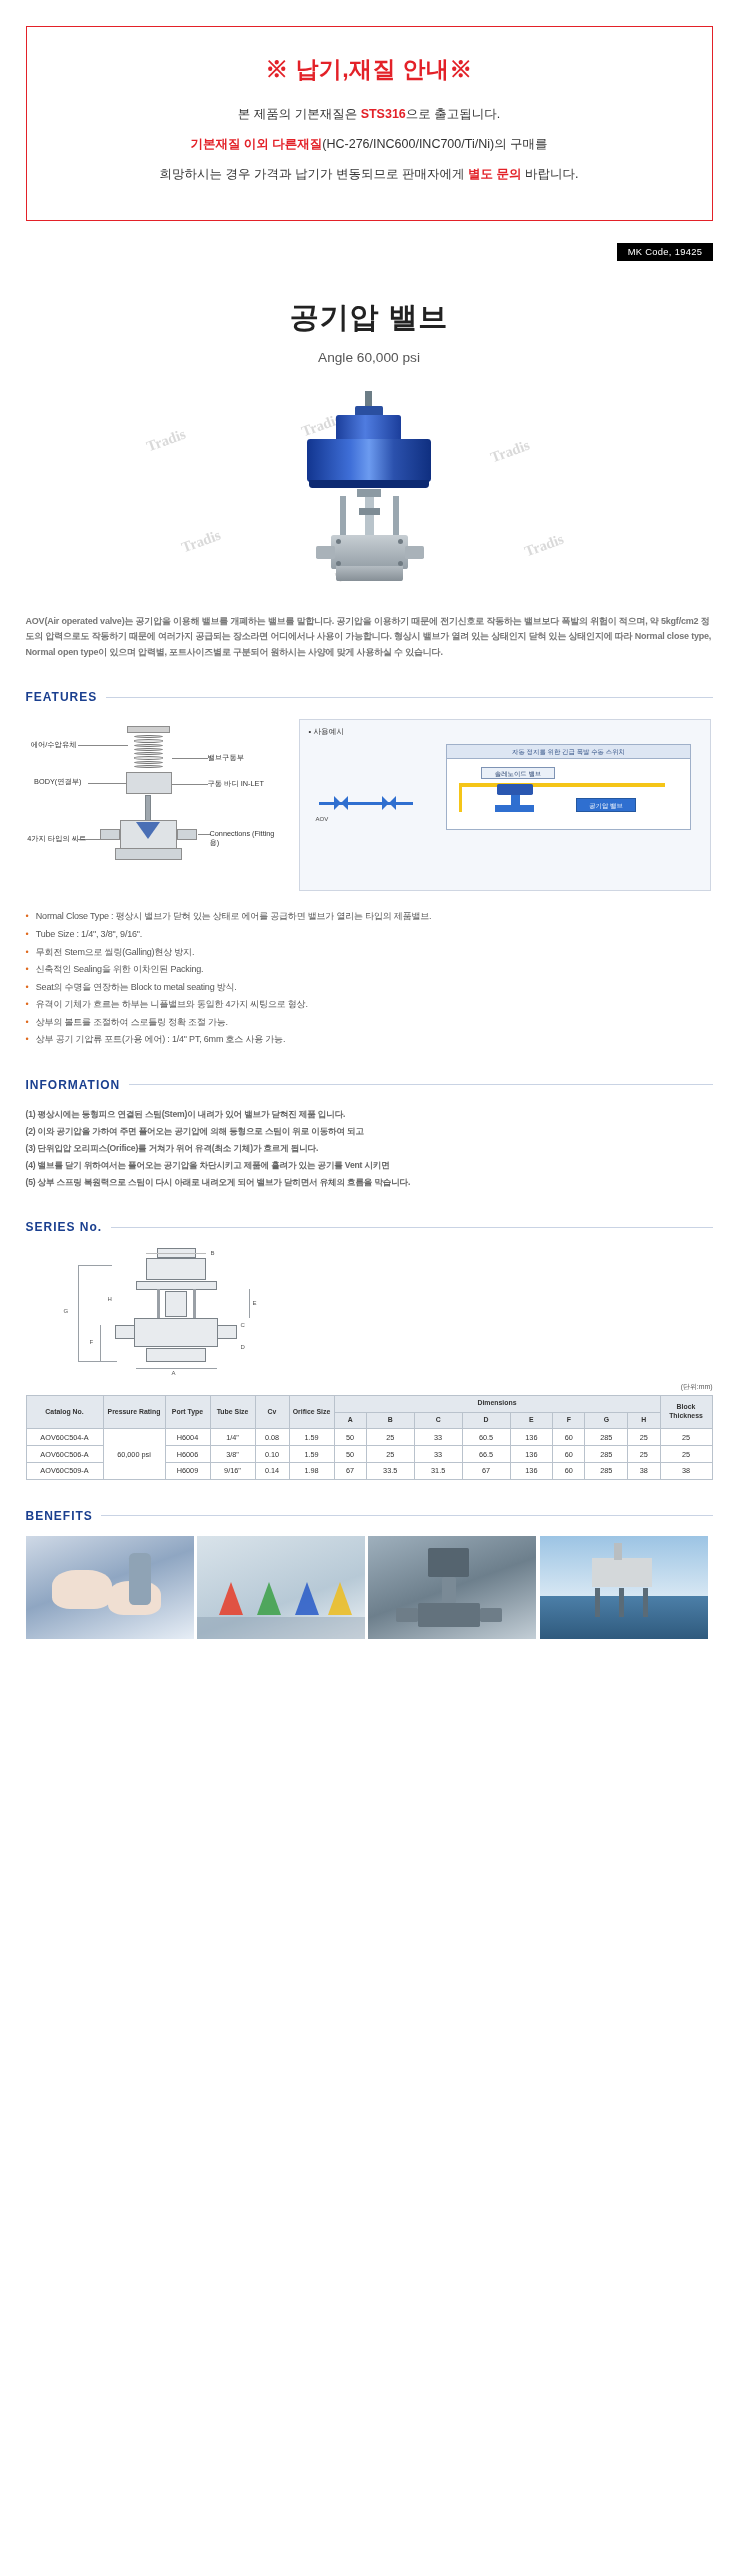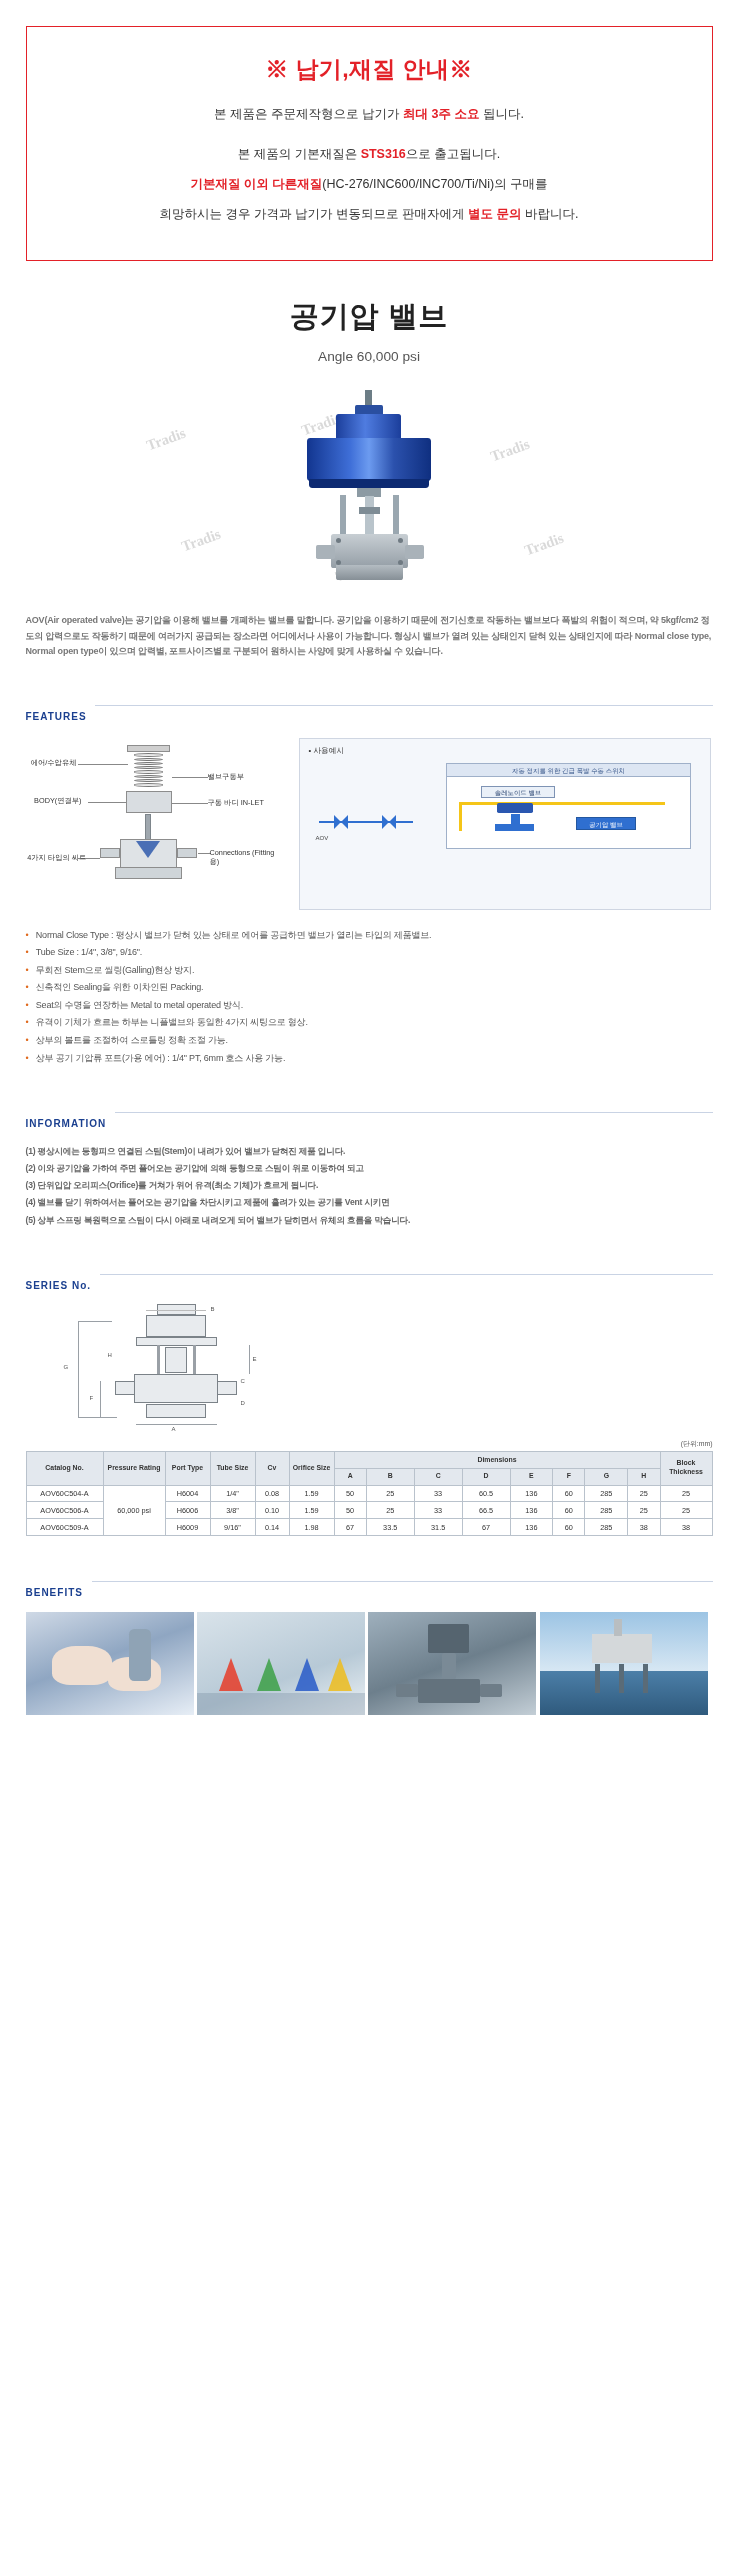--- a/index.html
+++ b/index.html
@@ -123,26 +123,25 @@
     font-weight: bold;
   }
 
   
   .sec-head {
     margin-top: 29px;
     display: flex;
     align-items: center;
   }
   .sec-head .lbl {
-    font-size: 10px;
+    font-size: 12px;
     font-weight: bold;
     color: #1a3f8f;
     letter-spacing: 1px;
     padding-right: 8.6px;
-    margin-top: 22px;
   }
   .sec-head .line {
     flex: 1;
     height: 0.9px;
     background: #c9d3e4;
   }
 
   
   .diagrow {
     margin-top: 15.5px;
@@ -302,34 +301,34 @@
   .bottom-pad { height: 34px; }
 </style>
 </head>
 <body>
 
 <div class="page">
   <div class="inner">
 
     <div class="notice">
       <h1>※ 납기,재질 안내※</h1>
-      <p>
-        <span>본 제품은 주문제작형으로 납기가 </span><span class="red">최대 3주 소요</span><span> 됩니다.</span>
-      </p>
       <p class="sp">
         <span>본 제품의 기본재질은 </span><span class="red">STS316</span><span>으로 출고됩니다.</span>
       </p>
       <p>
         <span class="red">기본재질 이외 다른재질</span><span>(HC-276/INC600/INC700/Ti/Ni)의 구매를</span>
       </p>
       <p>
         <span>희망하시는 경우 가격과 납기가 변동되므로 판매자에게 </span><span class="red">별도 문의</span><span> 바랍니다.</span>
       </p>
     </div>
 
+    <div class="mkcode-wrap">
+      <span class="mkcode">MK Code, 19425</span>
+    </div>
 
     <div class="title-block">
       <h2>공기압 밸브</h2>
       <div class="sub">Angle 60,000 psi</div>
     </div>
 
     <div class="photo">
       <span class="wm" style="left:120px; top:41px;">Tradis</span>
       <span class="wm" style="left:275px; top:26px;">Tradis</span>
       <span class="wm" style="left:464px; top:52px;">Tradis</span>
@@ -425,21 +424,21 @@
         <div class="dr-valve" style="left:82px; top:76px; border-left:7.7px solid #2f6fd0; border-right:7.7px solid #2f6fd0; border-top:7.7px solid transparent; border-bottom:7.7px solid transparent;"></div>
         <span class="dr-note" style="left:15.5px; top:96px;">AOV</span>
       </div>
     </div>
 
     <ul class="bullets">
       <li>Normal Close Type : 평상시 밸브가 닫혀 있는 상태로 에어를 공급하면 밸브가 열리는 타입의 제품밸브.</li>
       <li>Tube Size : 1/4", 3/8", 9/16".</li>
       <li>무회전 Stem으로 씰링(Galling)현상 방지.</li>
       <li>신축적인 Sealing을 위한 이차인된 Packing.</li>
-      <li>Seat의 수명을 연장하는 Metal to metal operated 방식.</li>
+      <li>Seat의 수명을 연장하는 Block to metal seating 방식.</li>
       <li>유격이 기체가 흐르는 하부는 니플밸브와 동일한 4가지 씨팅으로 형상.</li>
       <li>상부의 볼트를 조절하여 스로틀링 정확 조절 가능.</li>
       <li>상부 공기 기압류 포트(가용 에어) : 1/4" PT, 6mm 호스 사용 가능.</li>
     </ul>
 
     <div class="sec-head">
       <span class="lbl">INFORMATION</span>
       <span class="line"></span>
     </div>
     <div class="info-list">

